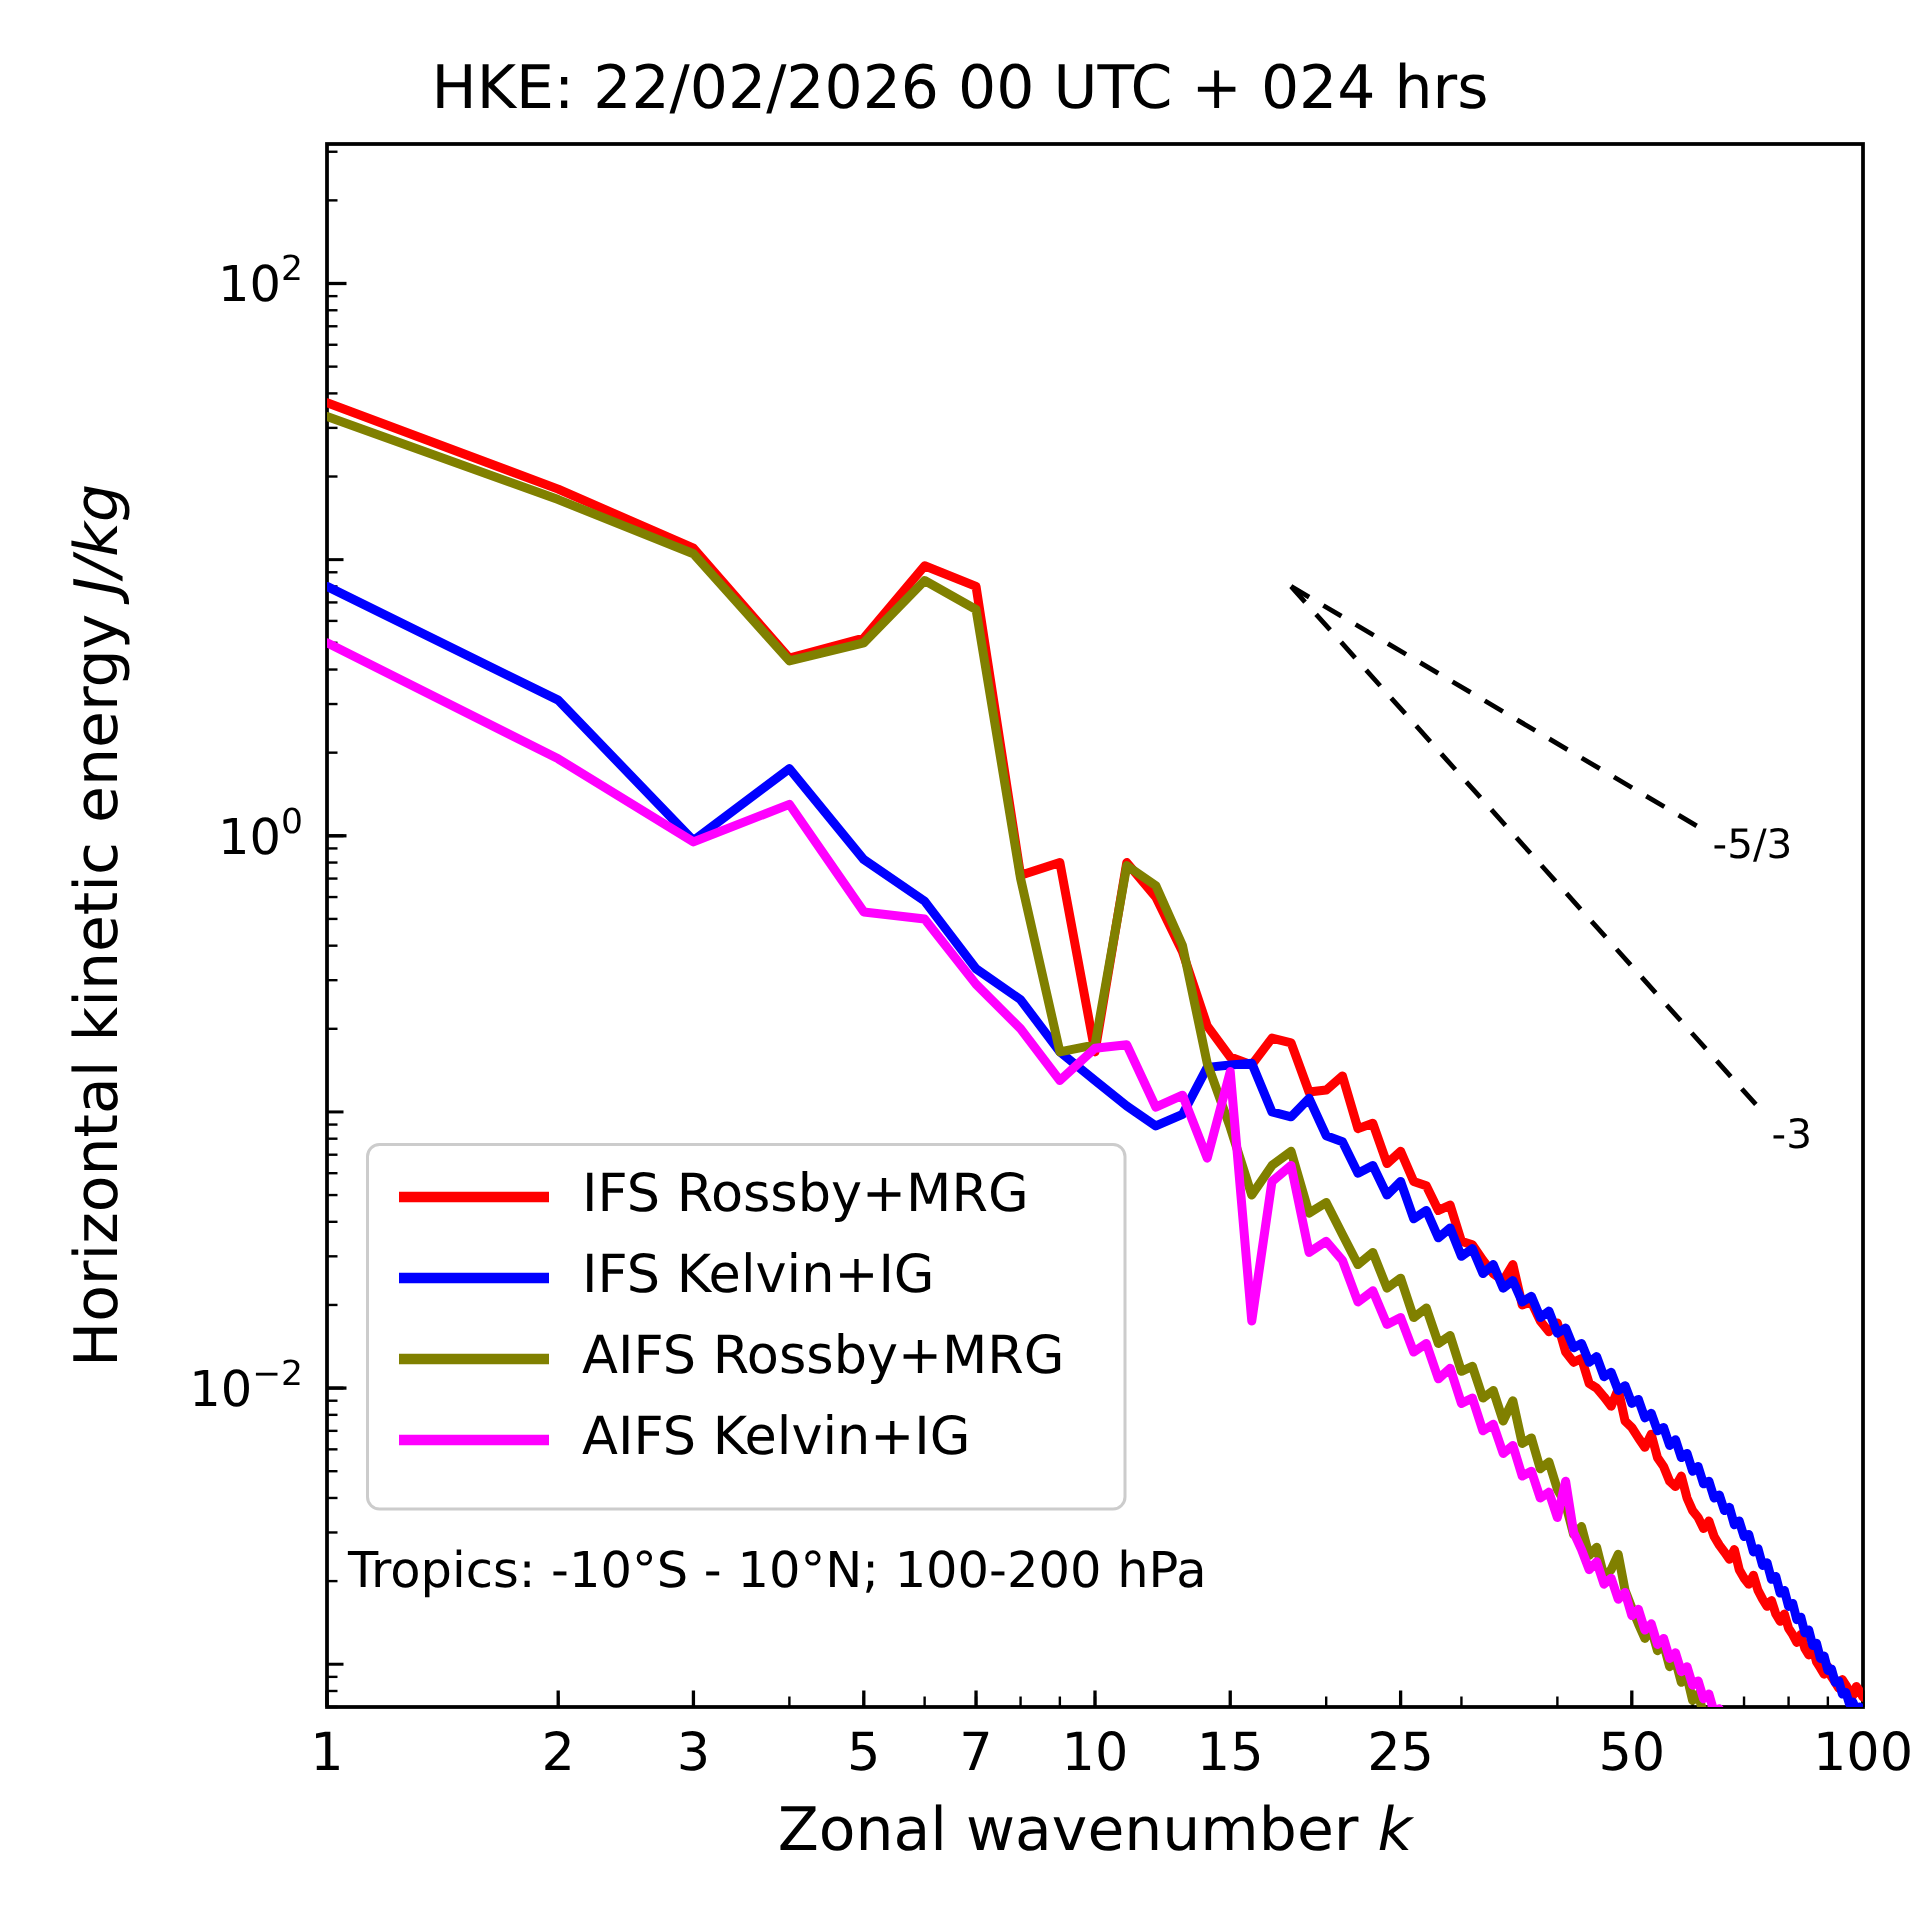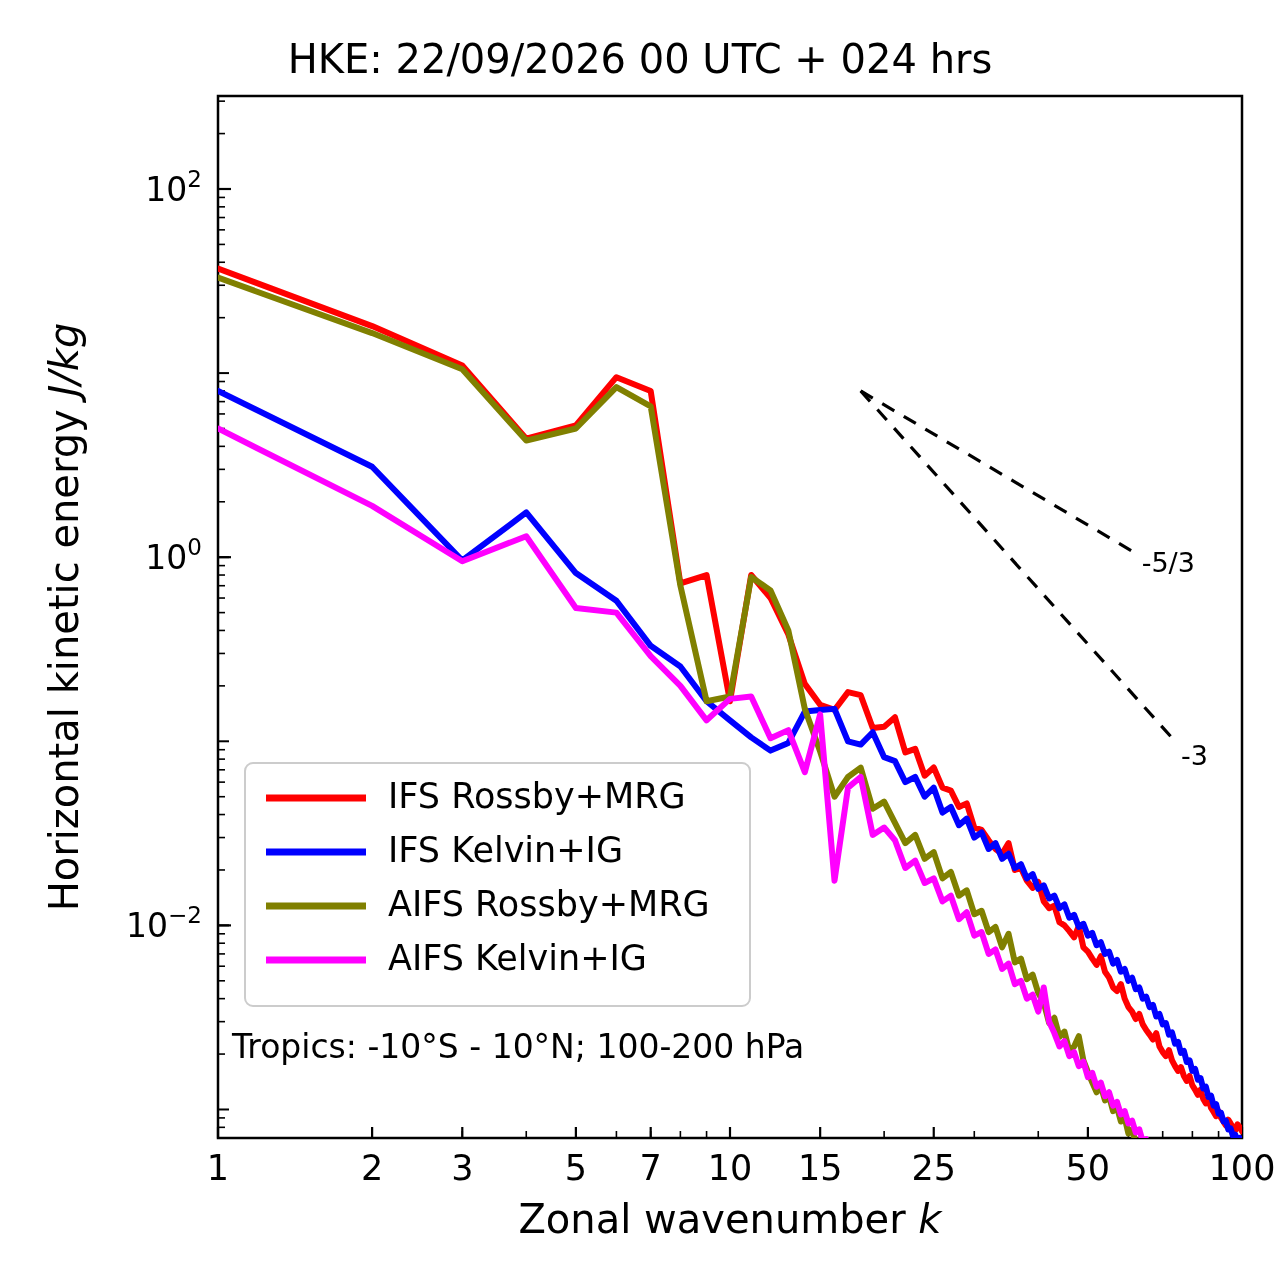--- a/index.html
+++ b/index.html
@@ -76,21 +76,21 @@
   }
   .italic {
     font-style: italic;
   }
 </style>
 </head>
 <body>
 
 <div id="figure">
 
-  <div id="chart-title">HKE: 22/09/2026 00 UTC + 024 hrs</div>
+  <div id="chart-title">HKE: 22/02/2026 00 UTC + 024 hrs</div>
 
   <svg id="plot-svg" width="1280" height="1288">
 
     <rect id="plot-frame" x="218" y="96" width="1024" height="1042" fill="#ffffff" stroke="#000000" stroke-width="2.5"></rect>
 
     <g id="x-ticks">
         <line x1="218" y1="1138" x2="218" y2="1127" stroke="#000" stroke-width="2.2"></line>
         <line x1="372.1273577799584" y1="1138" x2="372.1273577799584" y2="1127" stroke="#000" stroke-width="2.2"></line>
         <line x1="462.28608241646714" y1="1138" x2="462.28608241646714" y2="1127" stroke="#000" stroke-width="2.2"></line>
         <line x1="575.8726422200416" y1="1138" x2="575.8726422200416" y2="1127" stroke="#000" stroke-width="2.2"></line>

